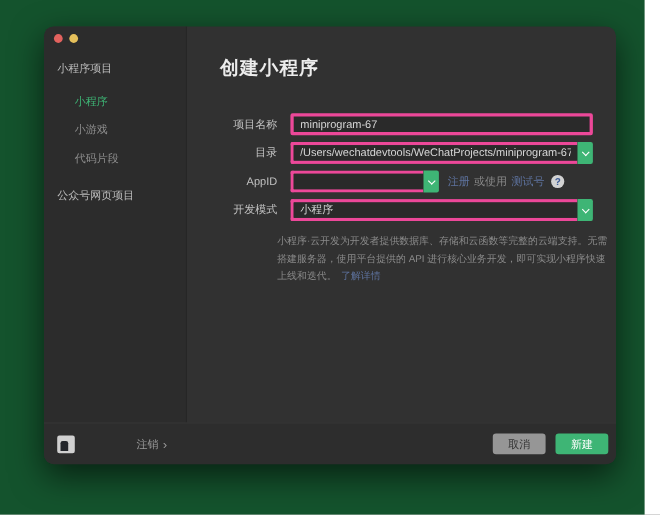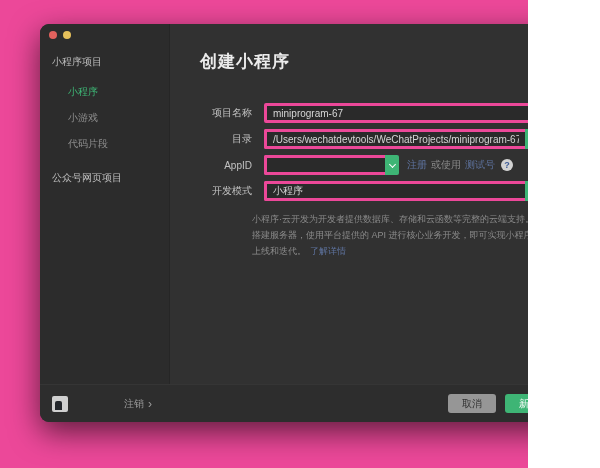--- a/index.html
+++ b/index.html
@@ -1,18 +1,18 @@
 <!DOCTYPE html>
 <html><head>
 <meta charset="utf-8">
 <style>
   * { margin:0; padding:0; box-sizing:border-box; }
   html,body { width:600px; height:468px; }
   body { font-family:"Liberation Sans","DejaVu Sans",sans-serif; }
-  .stage { position:relative; width:528px; height:468px; background:#ec4899; overflow:hidden; }
+  .stage { position:relative; width:586px; height:468px; background:#14532d; overflow:hidden; }
 
   .window {
     position:absolute; left:40px; top:24px; width:520px; height:398px;
     background:#313131; border-radius:9px; overflow:hidden;
     display:flex; flex-direction:column; font-size:10px; color:#c9c9c9;
     box-shadow:0 10px 30px rgba(0,0,0,.6);
   }
   .win-body { flex:1; display:flex; min-height:0; }
 
   

